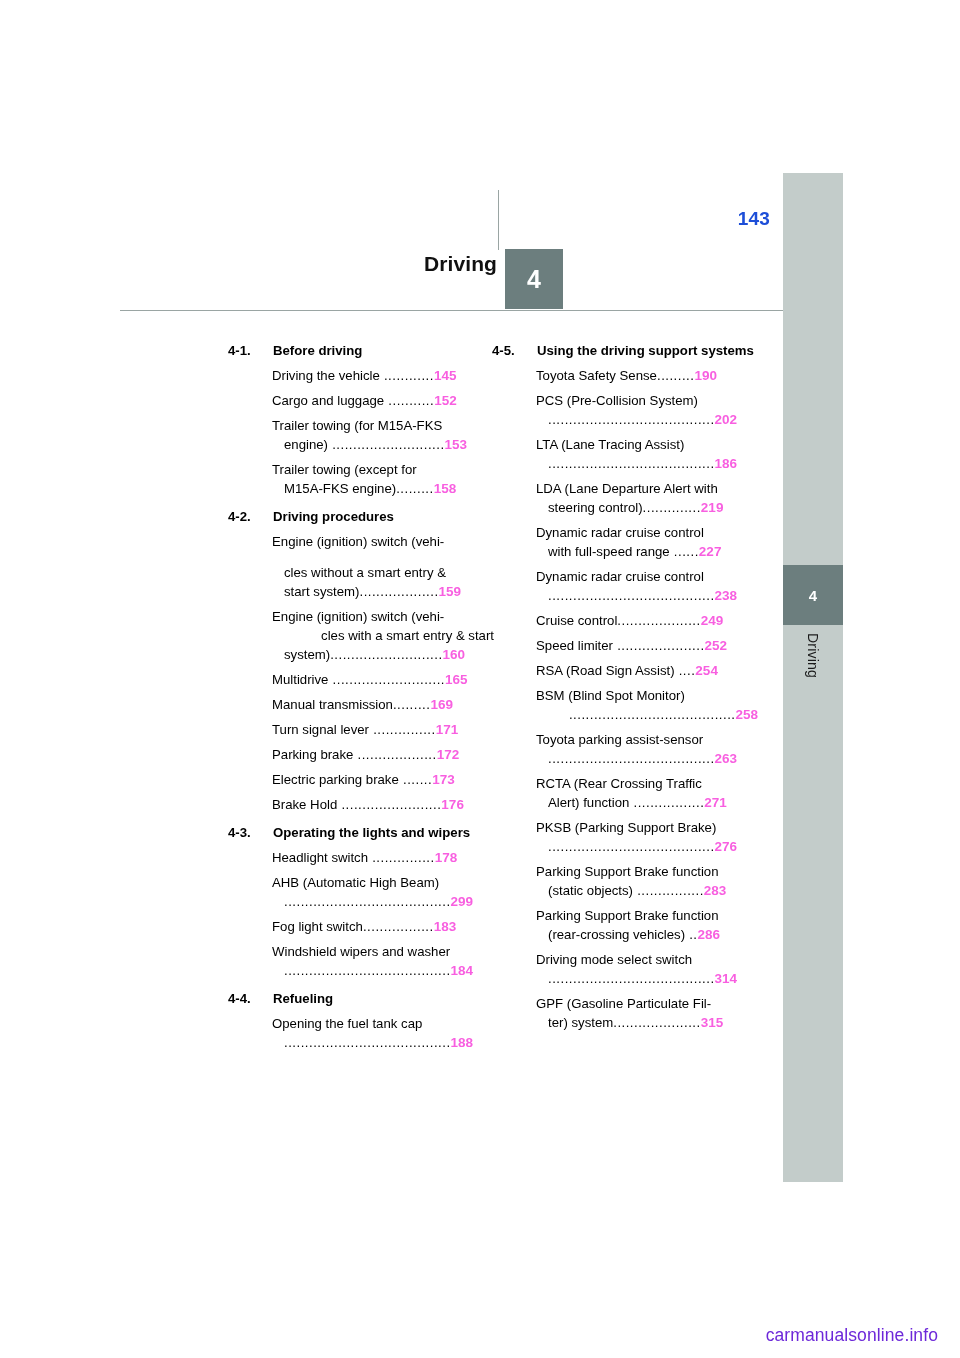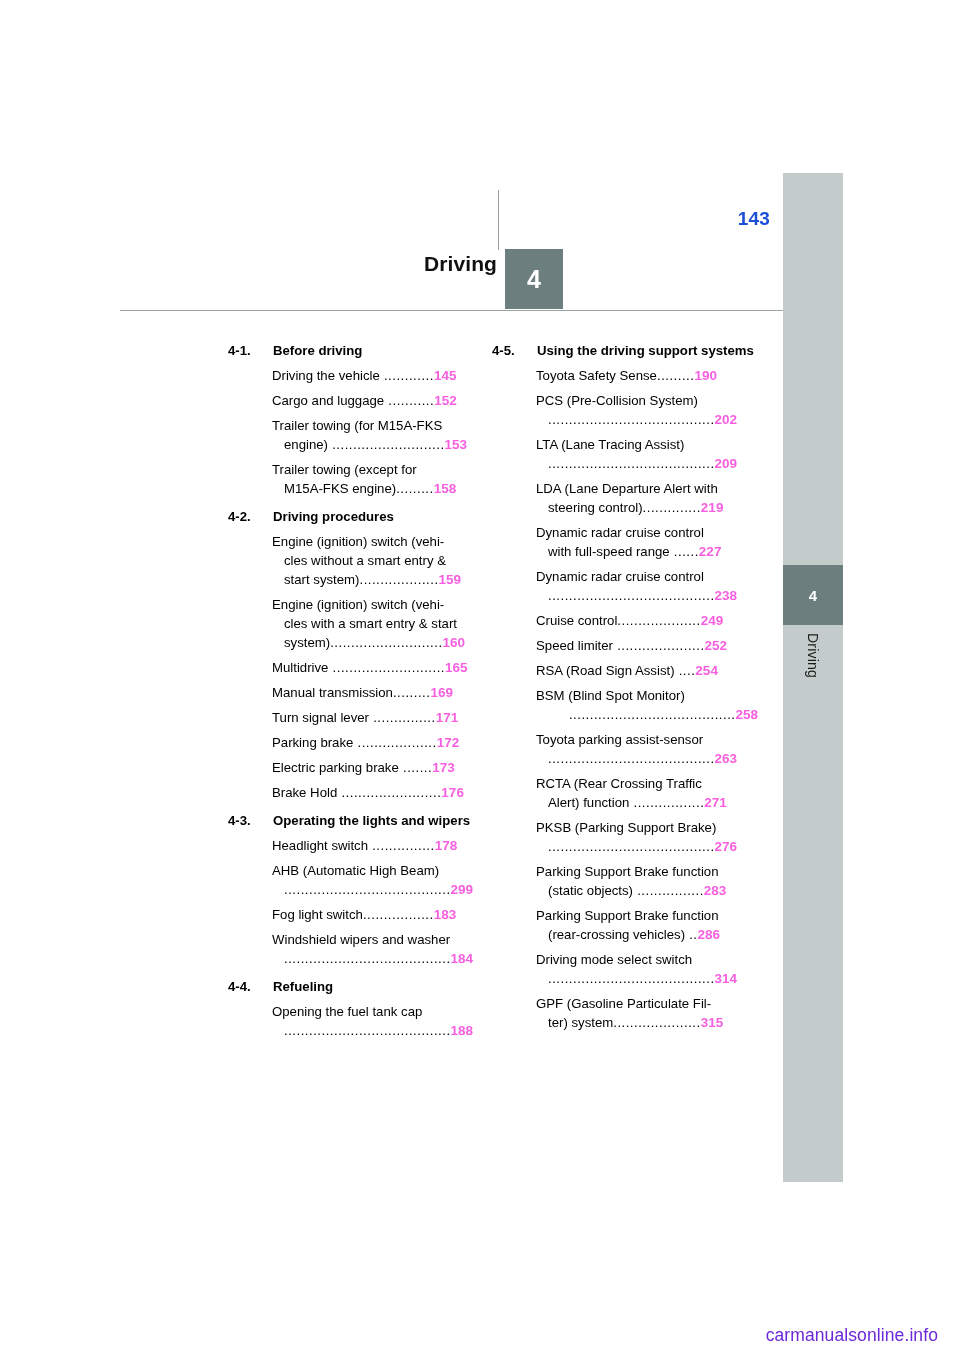--- a/index.html
+++ b/index.html
@@ -215,26 +215,26 @@
       <div class="entry">
         <div><span class="txt">Trailer towing (except for</span></div>
         <div style="padding-left: 12px;"><span class="txt">M15A-FKS engine)</span><span class="dots">.........</span><span class="pg">158</span></div>
       </div>
       <div class="section-head">
         <span class="section-num">4-2.</span>
         <span class="section-title">Driving procedures</span>
       </div>
       <div class="entry">
         <div><span class="txt">Engine (ignition) switch (vehi-</span></div>
-        <div style="padding-left: 12px;"><span class="txt">cles without a smart entry &amp;</span></div>
+        <div style="padding-left: 12px; margin-top: 12px;"><span class="txt">cles without a smart entry &amp;</span></div>
         <div style="padding-left: 12px;"><span class="txt">start system)</span><span class="dots">...................</span><span class="pg">159</span></div>
       </div>
       <div class="entry">
         <div><span class="txt">Engine (ignition) switch (vehi-</span></div>
-        <div style="padding-left: 12px;"><span class="txt">cles with a smart entry &amp; start</span></div>
+        <div style="padding-left: 12px; text-align: right;"><span class="txt">cles with a smart entry &amp; start</span></div>
         <div style="padding-left: 12px;"><span class="txt">system)</span><span class="dots">...........................</span><span class="pg">160</span></div>
       </div>
       <div class="entry">
         <div><span class="txt">Multidrive</span><span class="dots"> ...........................</span><span class="pg">165</span></div>
       </div>
       <div class="entry">
         <div><span class="txt">Manual transmission</span><span class="dots">.........</span><span class="pg">169</span></div>
       </div>
       <div class="entry">
         <div><span class="txt">Turn signal lever</span><span class="dots"> ...............</span><span class="pg">171</span></div>
@@ -282,21 +282,21 @@
       </div>
       <div class="entry">
         <div><span class="txt">Toyota Safety Sense</span><span class="dots">.........</span><span class="pg">190</span></div>
       </div>
       <div class="entry">
         <div><span class="txt">PCS (Pre-Collision System)</span></div>
         <div style="padding-left: 12px;"><span class="dots">........................................</span><span class="pg">202</span></div>
       </div>
       <div class="entry">
         <div><span class="txt">LTA (Lane Tracing Assist)</span></div>
-        <div style="padding-left: 12px;"><span class="dots">........................................</span><span class="pg">209</span></div>
+        <div style="padding-left: 12px;"><span class="dots">........................................</span><span class="pg">186</span></div>
       </div>
       <div class="entry">
         <div><span class="txt">LDA (Lane Departure Alert with</span></div>
         <div style="padding-left: 12px;"><span class="txt">steering control)</span><span class="dots">..............</span><span class="pg">219</span></div>
       </div>
       <div class="entry">
         <div><span class="txt">Dynamic radar cruise control</span></div>
         <div style="padding-left: 12px;"><span class="txt">with full-speed range</span><span class="dots"> ......</span><span class="pg">227</span></div>
       </div>
       <div class="entry">

